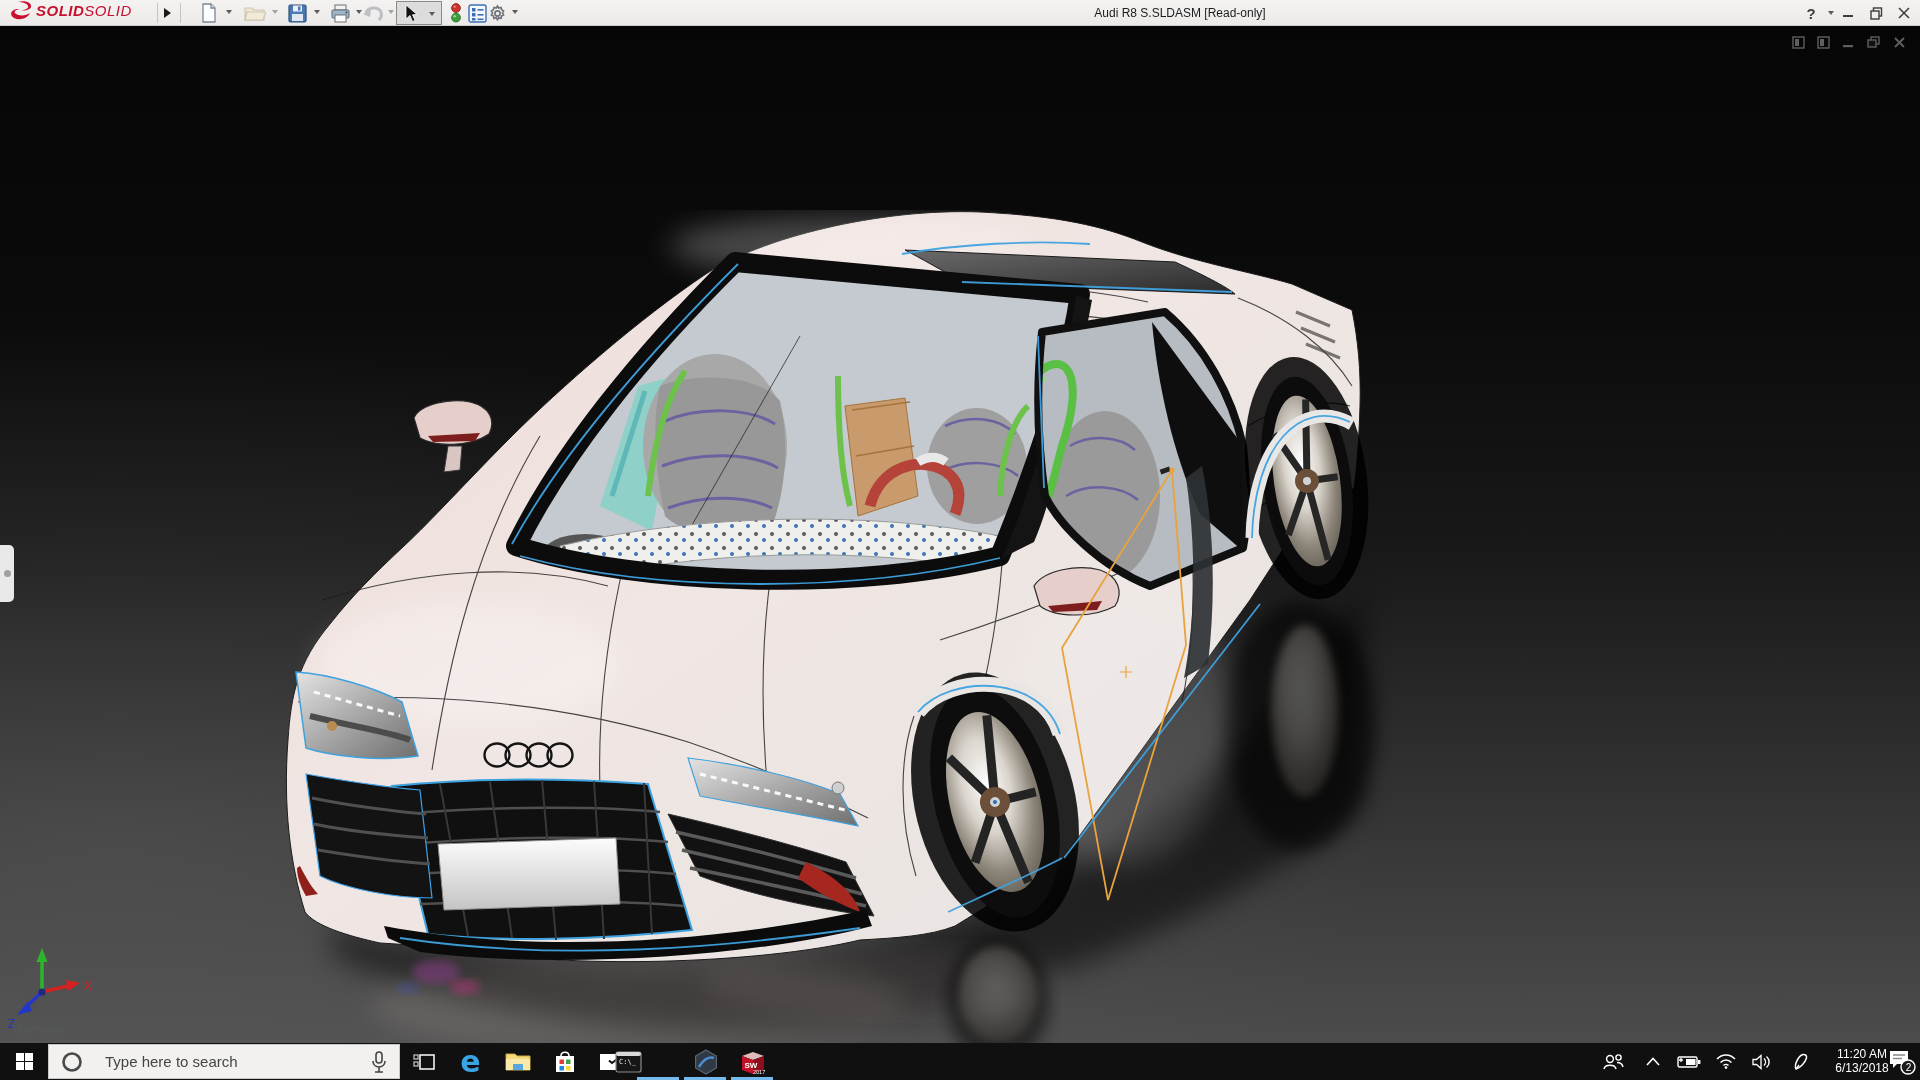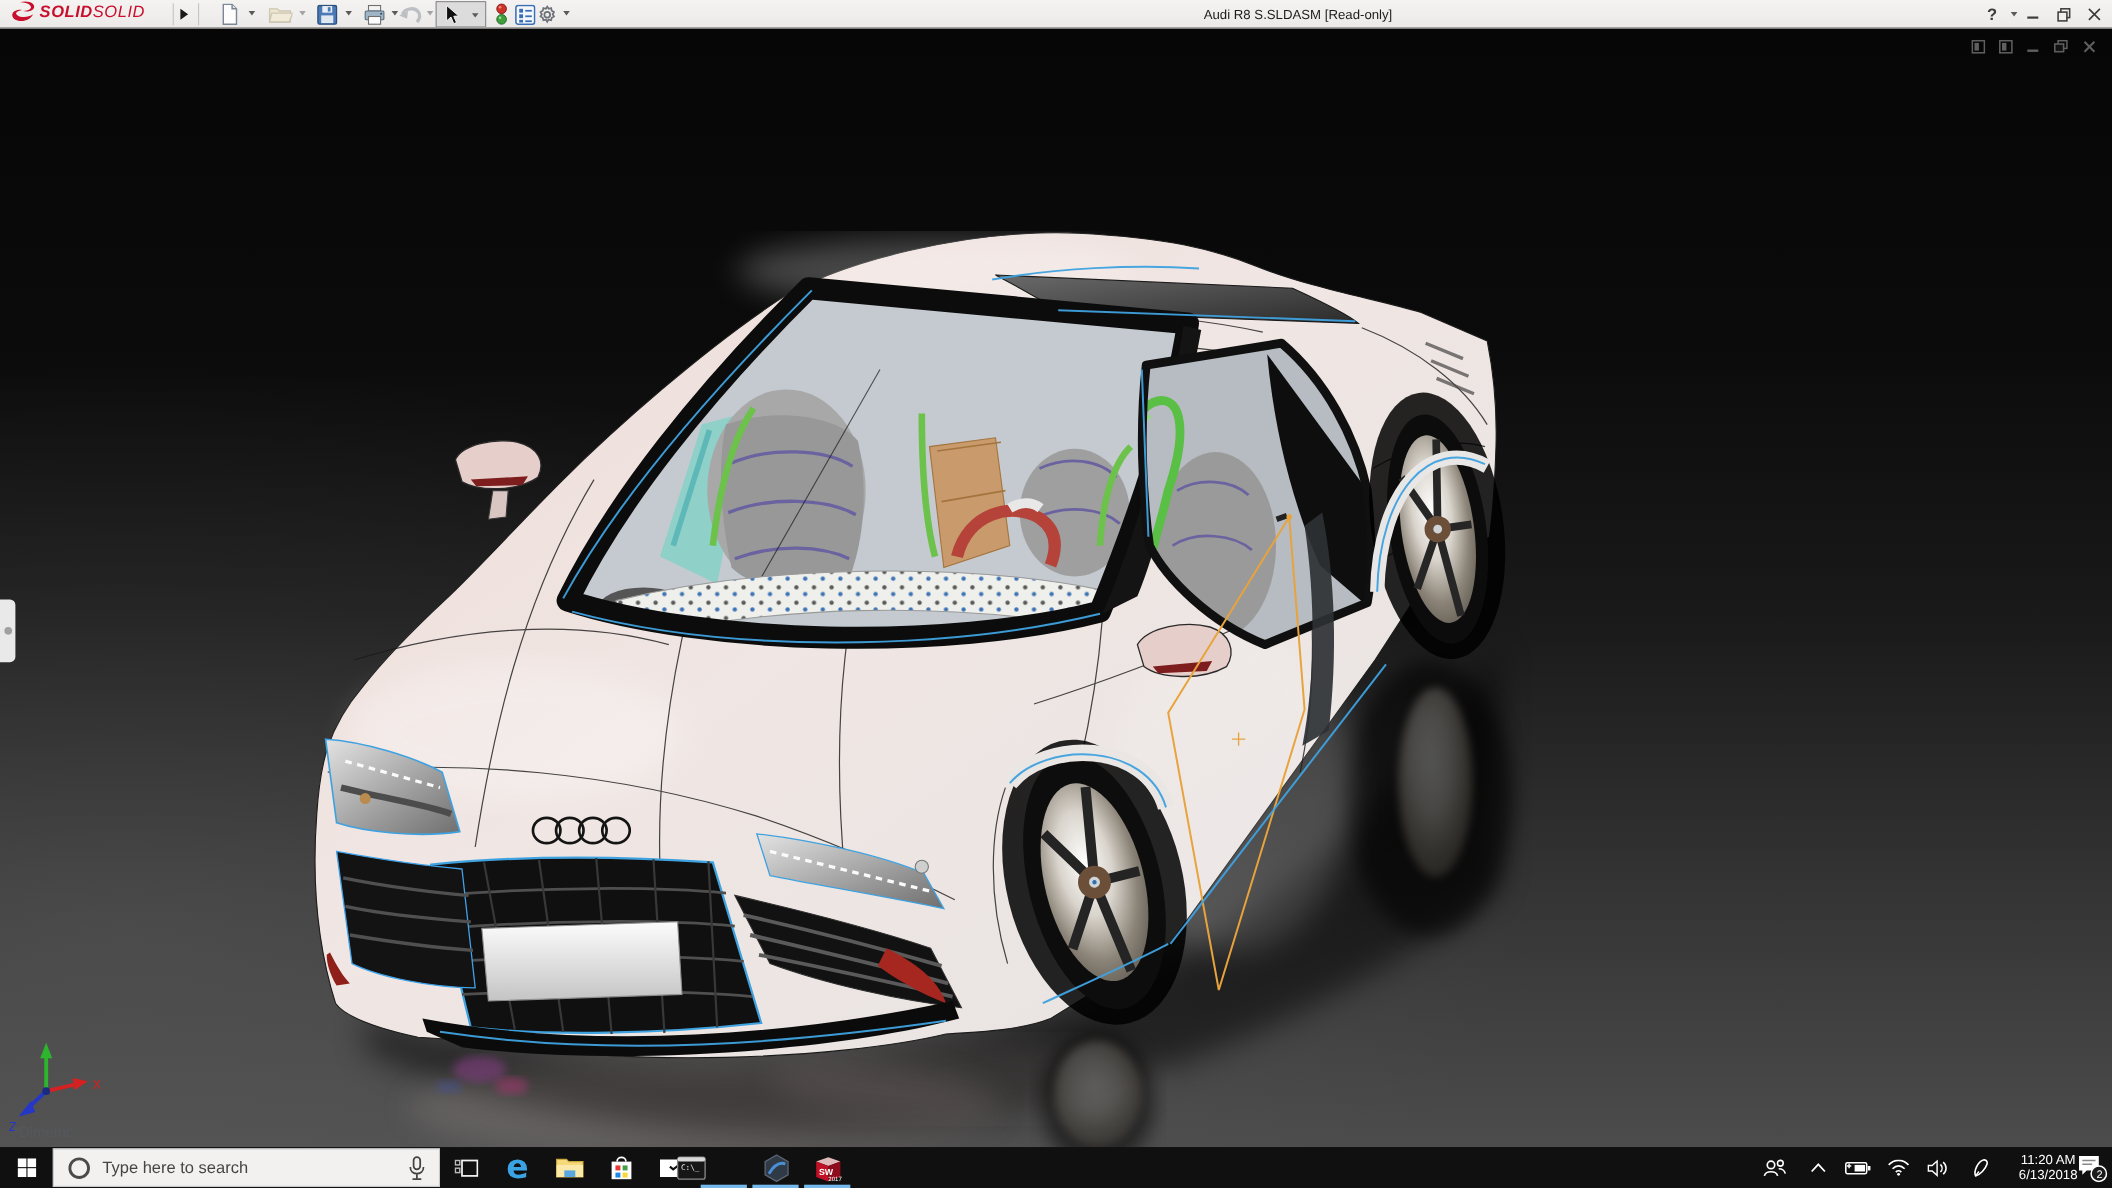--- a/index.html
+++ b/index.html
@@ -37,21 +37,21 @@
   #left-tab .dot { position:absolute; left:4px; top:25px; width:7px; height:7px; border-radius:50%;
                    background:#a0a0a0; }
   #scene { position:absolute; left:0; top:0; width:1920px; height:1017px; }
 
   
   #taskbar { position:absolute; left:0; top:1043px; width:1920px; height:37px; background:#101010; z-index:40; }
   #start { position:absolute; left:0; top:0; width:48px; height:37px; display:flex; align-items:center; justify-content:center; }
   #searchbox { position:absolute; left:48px; top:1px; width:352px; height:35px; background:#f2f1f0;
                border:1px solid #c8c8c8; display:flex; align-items:center; }
   #searchbox input { border:0; outline:0; background:transparent; font-size:15px; color:#333;
-                     font-family:"Liberation Sans",sans-serif; flex:1; }
+                     font-family:"Liberation Sans",sans-serif; flex:1;margin-left:12px; }
   #searchbox input::placeholder { color:#454545; opacity:1; }
   .tb-icon { position:absolute; top:0; width:47px; height:37px; display:flex; align-items:center; justify-content:center; }
   .underline { position:absolute; top:34px; height:3px; width:42px; background:#76b9ed; }
   .tray-ic { position:absolute; top:0; width:34px; height:37px; display:flex; align-items:center; justify-content:center; }
   #clock { position:absolute; left:1822px; top:4px; width:80px; text-align:center; color:#fff;
            font-size:12px; line-height:14px; }
 </style>
 </head>
 <body>
 

